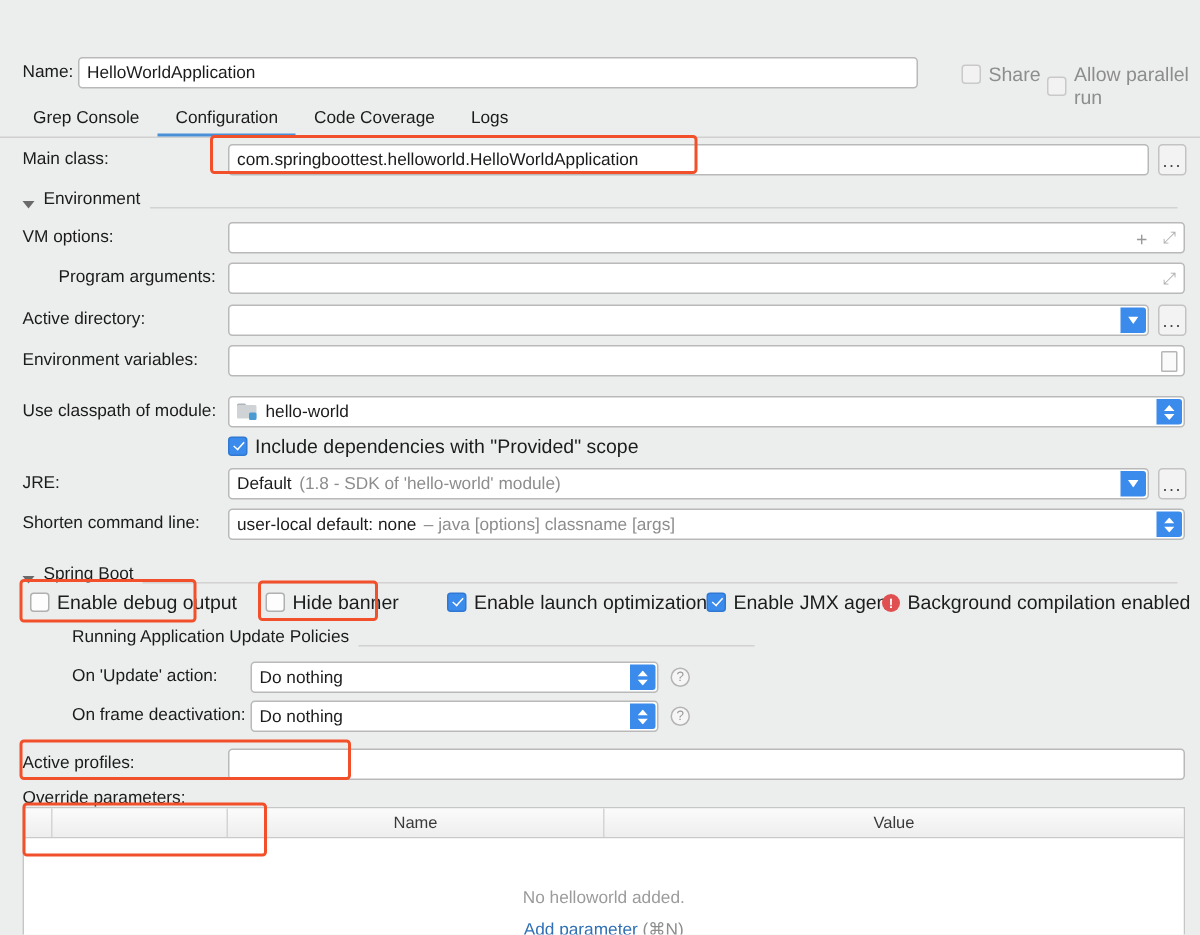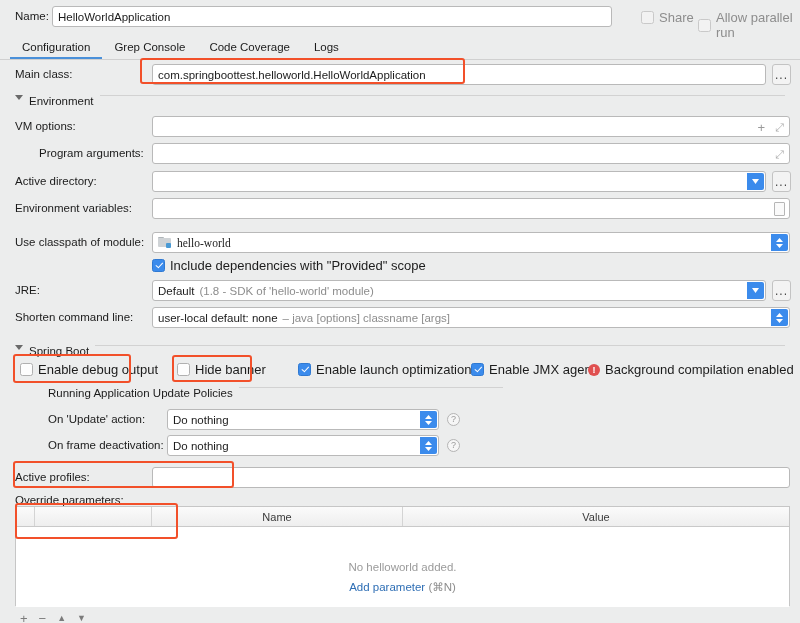--- a/index.html
+++ b/index.html
@@ -6,21 +6,21 @@
   body{
     width:800px;height:623px;
     background:#eceded;
     font-family:"Liberation Sans", sans-serif;
     font-size:11.5px;
     color:#1c1c1c;
     overflow:hidden;
     position:relative;
     -webkit-font-smoothing:antialiased;
   }
-  .root{position:relative;width:800px;height:520px;}
+  .root{position:relative;width:800px;height:520px;margin-top:32px;}
 
   
   .lbl{font-size:11.5px;color:#1b1b1b;white-space:nowrap;}
   .field{
     box-sizing:border-box;
     background:#ffffff;
     border:1px solid #b9b9b9;
     border-radius:3px;
     height:21px;
     display:flex;align-items:center;
@@ -73,21 +73,21 @@
   .cb.on:after{
     content:"";display:block;width:3px;height:6px;
     border:solid #fff;border-width:0 1.6px 1.6px 0;
     transform:rotate(42deg) translate(-0.5px,-1px);
   }
   .cb.dim{border-color:#c9c9c9;background:#f2f2f2;}
   .cbrow{display:flex;align-items:center;gap:5px;}
   .cbrow .t{font-size:13px;}
   .cbrow.dis .t{color:#8d8d8d;}
 
-  .sep-title{display:flex;align-items:flex-start;gap:6px;}
+  .sep-title{display:flex;align-items:flex-end;gap:6px;}
   .sep-title .line{flex:1;height:1px;background:#d2d2d2;}
   .tri{width:0;height:0;border-left:4px solid transparent;border-right:4px solid transparent;border-top:5px solid #6a6a6a;}
 
   
   .tabs{display:flex;align-items:flex-end;height:26px;padding-left:10px;gap:0;}
   .tab{padding:0 12px;height:24px;display:flex;align-items:center;font-size:11.5px;color:#1b1b1b;position:relative;}
   .tab.active:after{content:"";position:absolute;left:0;right:0;bottom:0;height:2.5px;background:#4a90d9;}
   .tabstrip-line{height:1px;background:#d0d0d0;}
 
   
@@ -141,25 +141,25 @@
       <span class="t">Share</span>
     </div>
     <div class="cbrow dis" style="position:absolute;left:698px;top:10px;">
       <span class="cb dim"></span>
       <span class="t">Allow parallel run</span>
     </div>
   </div>
 
   <div style="position:absolute;left:0;top:33px;width:800px;">
     <div class="tabs">
+      <div class="tab">
+          <span>Grep Console</span>
+        </div>
       <div class="tab active">
           <span>Configuration</span>
-        </div>
-      <div class="tab">
-          <span>Grep Console</span>
         </div>
       <div class="tab">
           <span>Code Coverage</span>
         </div>
       <div class="tab">
           <span>Logs</span>
         </div>
     </div>
     <div class="tabstrip-line"></div>
   </div>
@@ -200,21 +200,21 @@
   </div>
   <div class="ellipsis-btn" style="position:absolute;left:772px;top:171px;">...</div>
 
   <div class="lbl" style="position:absolute;left:15px;top:202px;">Environment variables:</div>
   <div class="field" style="position:absolute;left:152px;top:198px;width:638px;">
     <span></span>
     <span style="position:absolute;right:4px;top:3px;width:9px;height:12px;border:1px solid #b6b6b6;border-radius:1px;background:#fafafa;"></span>
   </div>
 
   <div class="lbl" style="position:absolute;left:15px;top:236px;">Use classpath of module:</div>
-  <div class="combo" style="position:absolute;left:152px;top:232px;width:638px;font-family:Liberation Serif, serif;">
+  <div class="combo" style="position:absolute;left:152px;top:232px;width:638px;">
     <span class="modicon">
         <span class="t2"></span>
         <span class="b"></span>
         <span class="c"></span>
       </span>
     <span style="margin-left:6px;">hello-world</span>
     <span class="dd-blue2">
       <svg width="7" height="4" viewBox="0 0 7 4">
           <path d="M0 4 L7 4 L3.5 0 Z" fill="#ffffff"></path>
         </svg>

